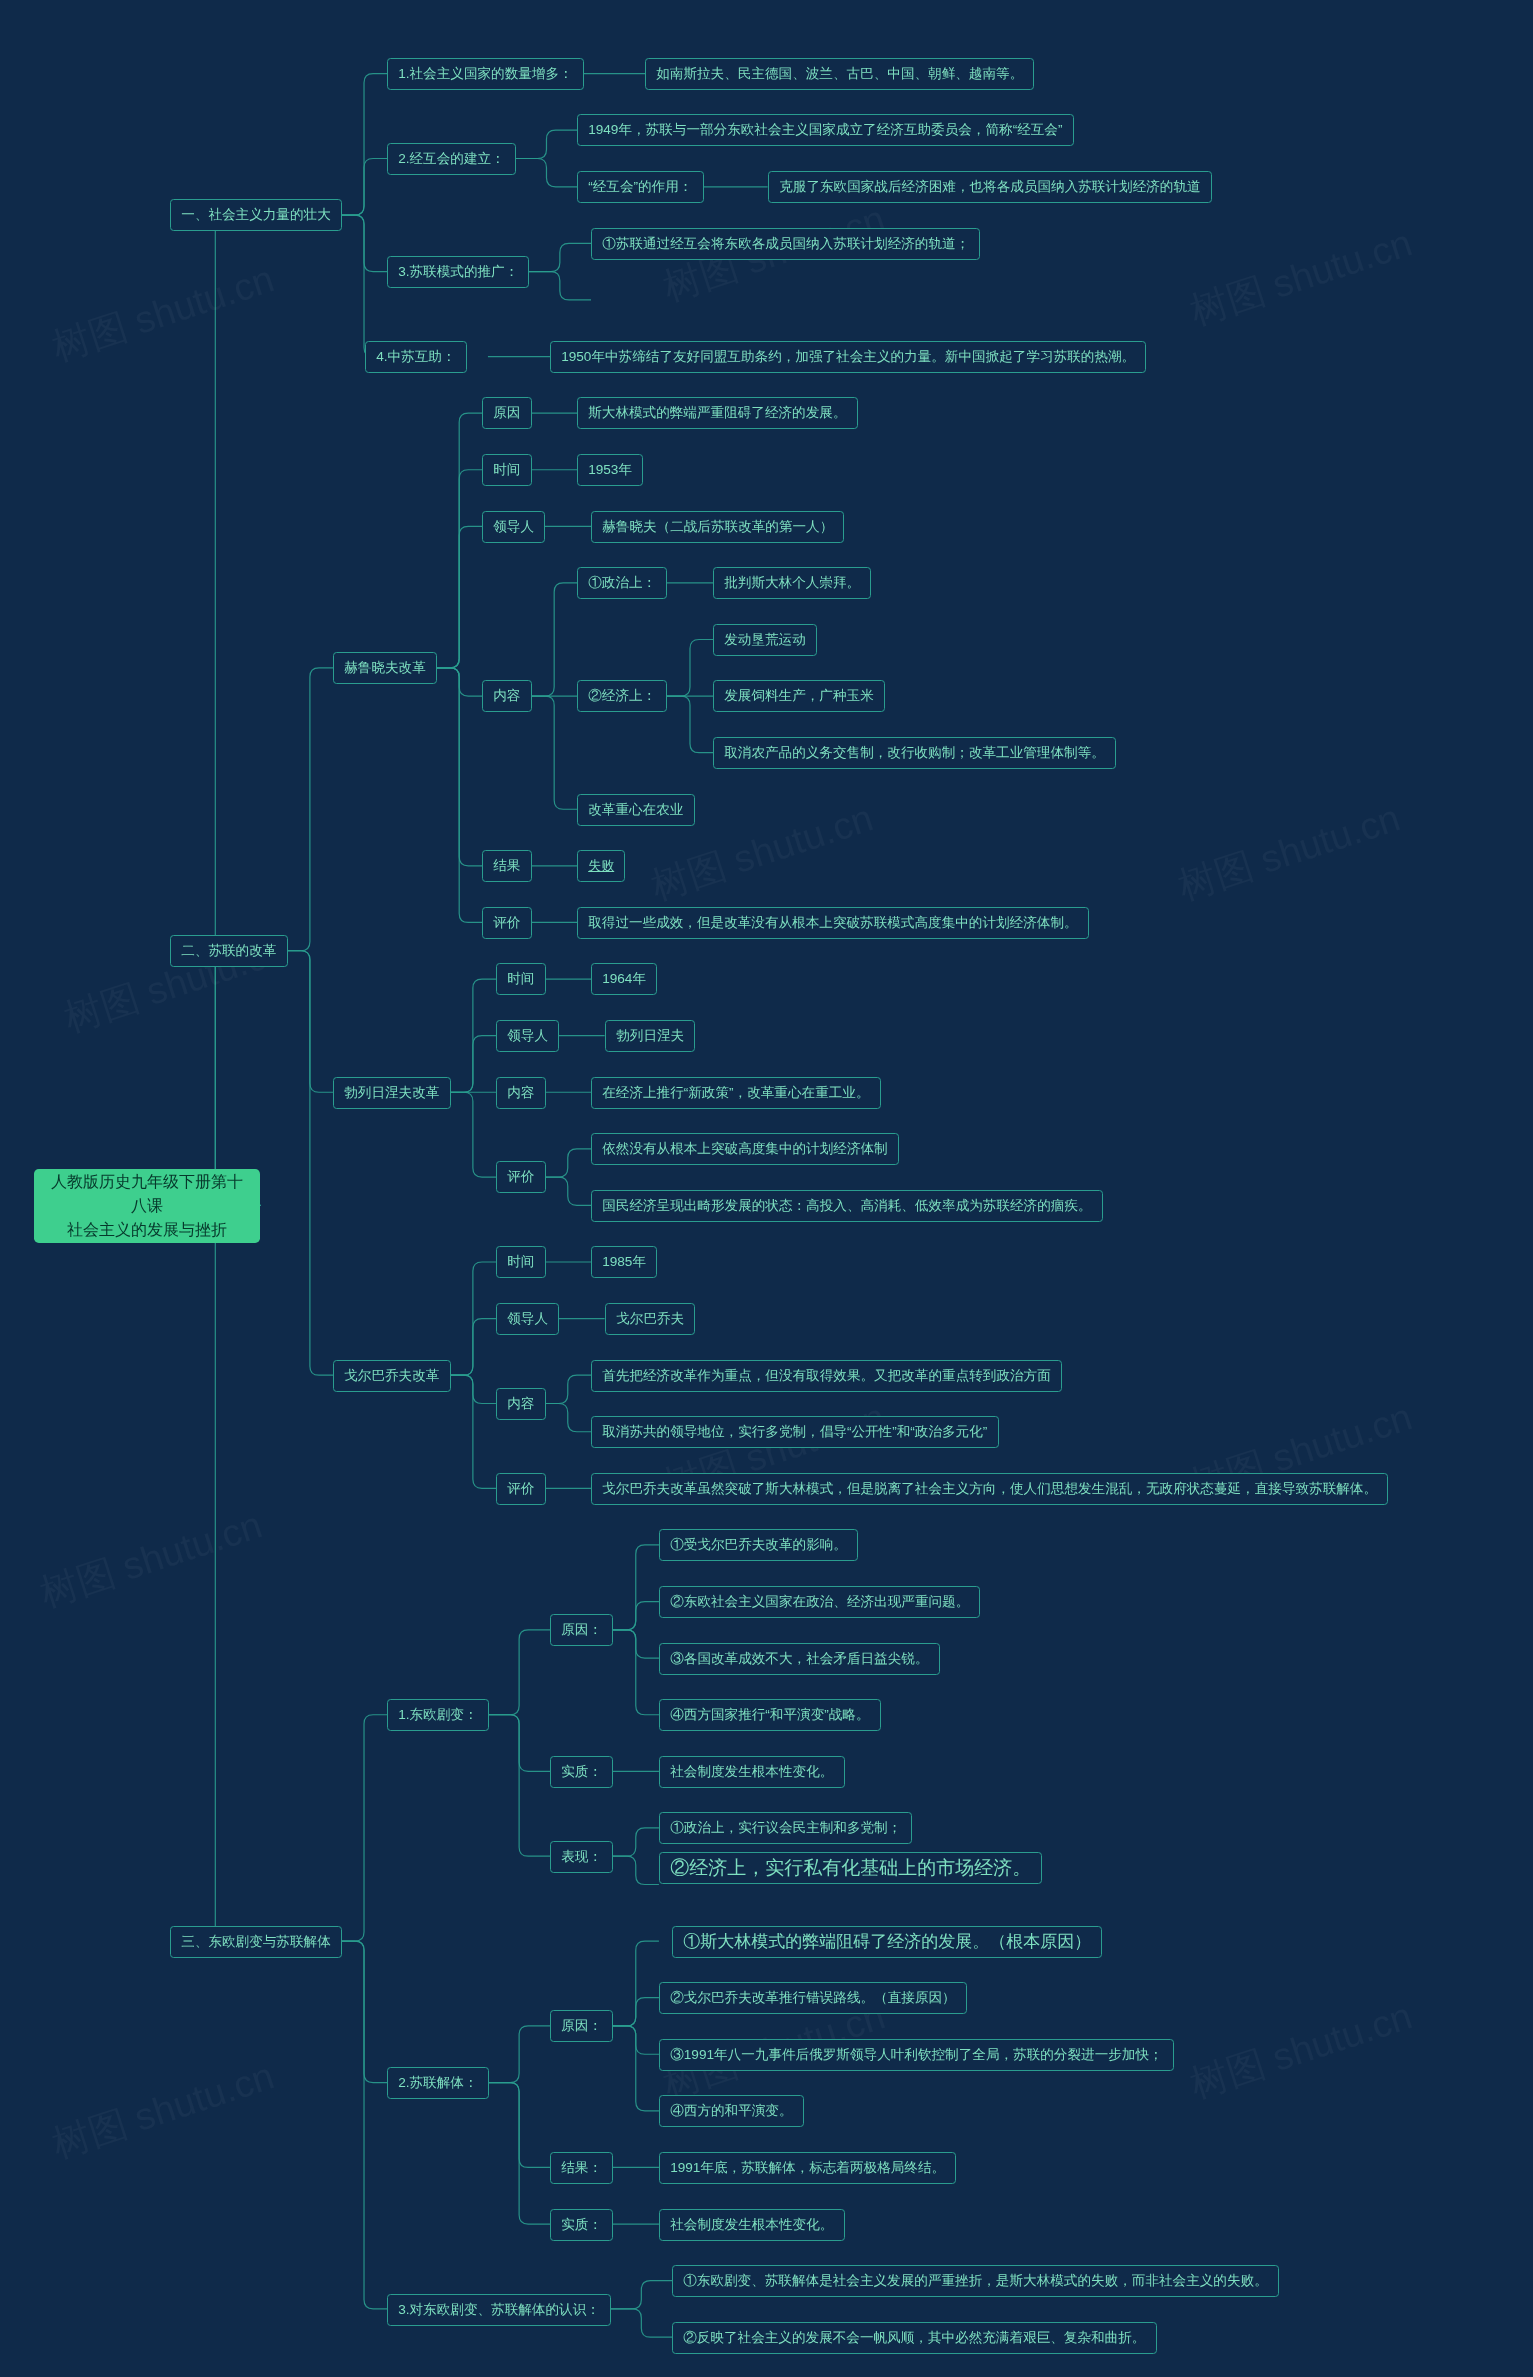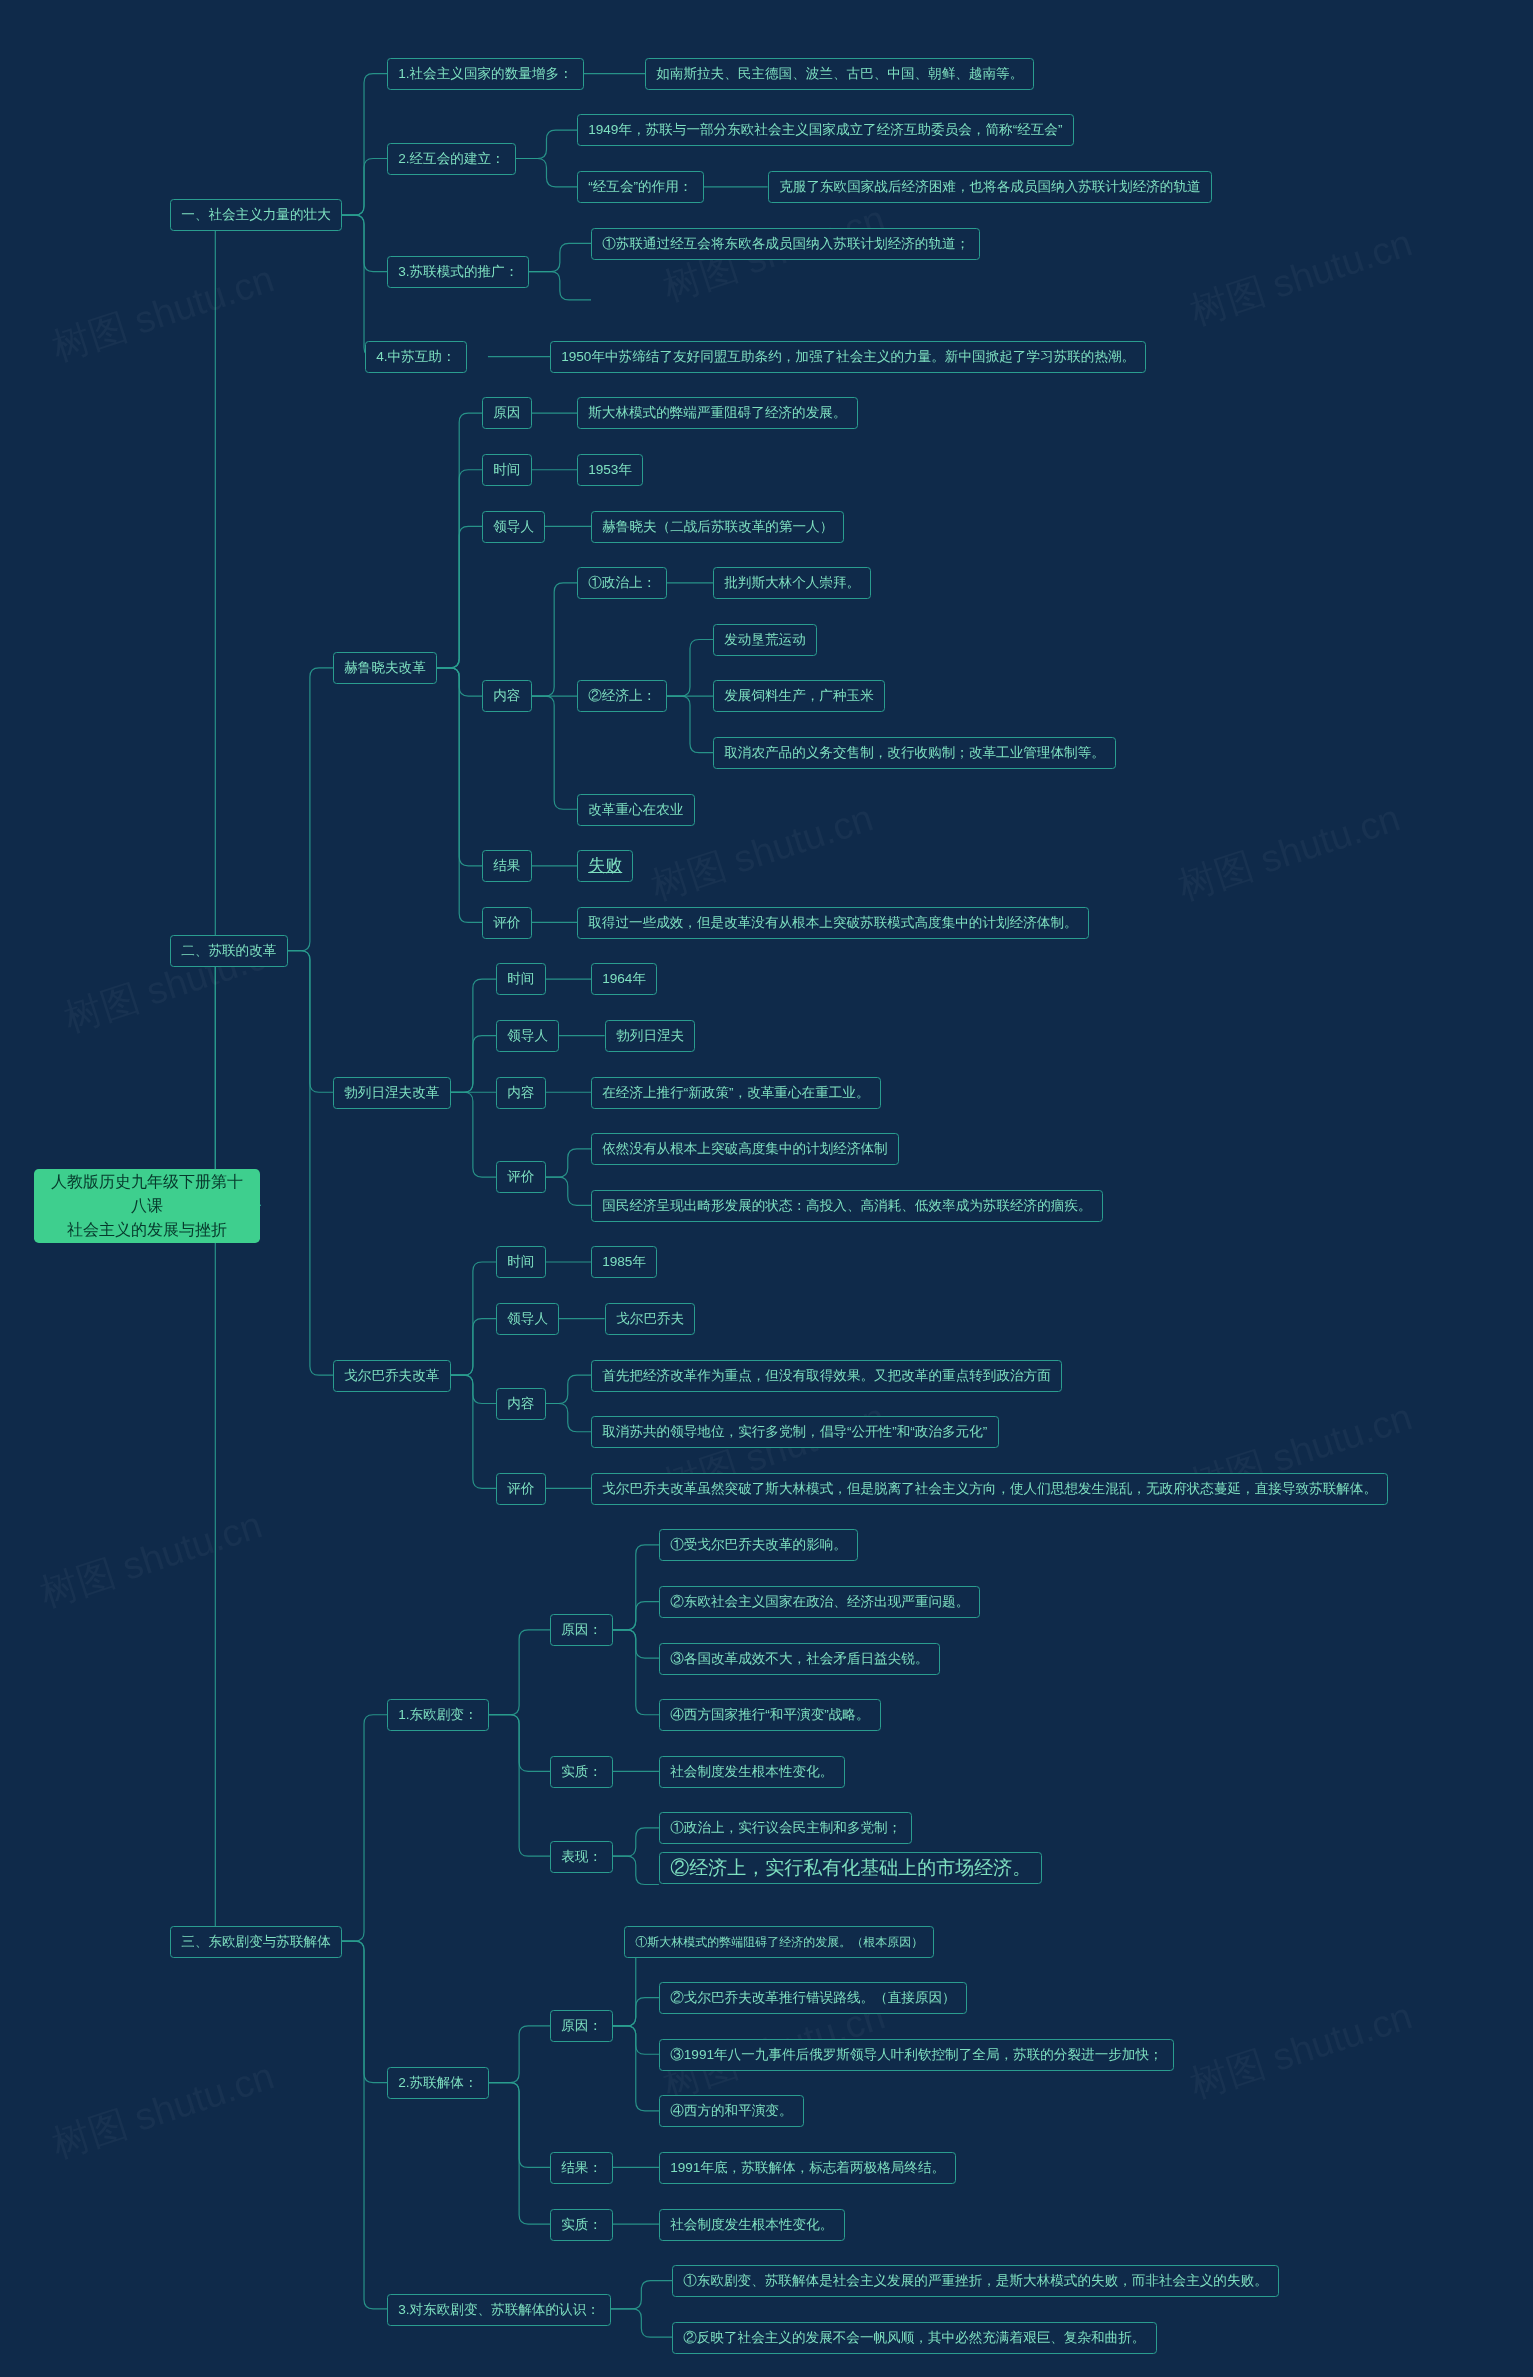--- a/index.html
+++ b/index.html
@@ -185,21 +185,21 @@
     <div class="node" style="left: 591px; top: 511px; height: 32px; font-size: 13.6px; padding: 5.7px 10.2px;">赫鲁晓夫（二战后苏联改革的第一人）</div>
     <div class="node" style="left: 482px; top: 680px; height: 32px; font-size: 13.6px; padding: 5.7px 10.2px;">内容</div>
     <div class="node" style="left: 577px; top: 567px; height: 32px; font-size: 13.6px; padding: 5.7px 10.2px;">①政治上：</div>
     <div class="node" style="left: 713px; top: 567px; height: 32px; font-size: 13.6px; padding: 5.7px 10.2px;">批判斯大林个人崇拜。</div>
     <div class="node" style="left: 577px; top: 680px; height: 32px; font-size: 13.6px; padding: 5.7px 10.2px;">②经济上：</div>
     <div class="node" style="left: 713px; top: 624px; height: 32px; font-size: 13.6px; padding: 5.7px 10.2px;">发动垦荒运动</div>
     <div class="node" style="left: 713px; top: 680px; height: 32px; font-size: 13.6px; padding: 5.7px 10.2px;">发展饲料生产，广种玉米</div>
     <div class="node" style="left: 713px; top: 737px; height: 32px; font-size: 13.6px; padding: 5.7px 10.2px;">取消农产品的义务交售制，改行收购制；改革工业管理体制等。</div>
     <div class="node" style="left: 577px; top: 794px; height: 32px; font-size: 13.6px; padding: 5.7px 10.2px;">改革重心在农业</div>
     <div class="node" style="left: 482px; top: 850px; height: 32px; font-size: 13.6px; padding: 5.7px 10.2px;">结果</div>
-    <div class="node" style="left: 577px; top: 850px; height: 32px; font-size: 17px; padding: 5.7px 10.2px; text-decoration: underline;">失败</div>
+    <div class="node" style="left: 577px; top: 850px; height: 32px; font-size: 13px; padding: 5.7px 10.2px; text-decoration: underline;">失败</div>
     <div class="node" style="left: 482px; top: 907px; height: 32px; font-size: 13.6px; padding: 5.7px 10.2px;">评价</div>
     <div class="node" style="left: 577px; top: 907px; height: 32px; font-size: 13.6px; padding: 5.7px 10.2px;">取得过一些成效，但是改革没有从根本上突破苏联模式高度集中的计划经济体制。</div>
     <div class="node" style="left: 333px; top: 1077px; height: 32px; font-size: 13.6px; padding: 5.7px 10.2px;">勃列日涅夫改革</div>
     <div class="node" style="left: 496px; top: 963px; height: 32px; font-size: 13.6px; padding: 5.7px 10.2px;">时间</div>
     <div class="node" style="left: 591px; top: 963px; height: 32px; font-size: 13.6px; padding: 5.7px 10.2px;">1964年</div>
     <div class="node" style="left: 496px; top: 1020px; height: 32px; font-size: 13.6px; padding: 5.7px 10.2px;">领导人</div>
     <div class="node" style="left: 605px; top: 1020px; height: 32px; font-size: 13.6px; padding: 5.7px 10.2px;">勃列日涅夫</div>
     <div class="node" style="left: 496px; top: 1077px; height: 32px; font-size: 13.6px; padding: 5.7px 10.2px;">内容</div>
     <div class="node" style="left: 591px; top: 1077px; height: 32px; font-size: 13.6px; padding: 5.7px 10.2px;">在经济上推行“新政策”，改革重心在重工业。</div>
     <div class="node" style="left: 496px; top: 1161px; height: 32px; font-size: 13.6px; padding: 5.7px 10.2px;">评价</div>
@@ -222,21 +222,21 @@
     <div class="node" style="left: 659px; top: 1586px; height: 32px; font-size: 13.6px; padding: 5.7px 10.2px;">②东欧社会主义国家在政治、经济出现严重问题。</div>
     <div class="node" style="left: 659px; top: 1643px; height: 32px; font-size: 13.6px; padding: 5.7px 10.2px;">③各国改革成效不大，社会矛盾日益尖锐。</div>
     <div class="node" style="left: 659px; top: 1699px; height: 32px; font-size: 13.6px; padding: 5.7px 10.2px;">④西方国家推行“和平演变”战略。</div>
     <div class="node" style="left: 550px; top: 1756px; height: 32px; font-size: 13.6px; padding: 5.7px 10.2px;">实质：</div>
     <div class="node" style="left: 659px; top: 1756px; height: 32px; font-size: 13.6px; padding: 5.7px 10.2px;">社会制度发生根本性变化。</div>
     <div class="node" style="left: 550px; top: 1841px; height: 32px; font-size: 13.6px; padding: 5.7px 10.2px;">表现：</div>
     <div class="node" style="left: 659px; top: 1812px; height: 32px; font-size: 13.6px; padding: 5.7px 10.2px;">①政治上，实行议会民主制和多党制；</div>
     <div class="node" style="left: 659px; top: 1852px; height: 32px; font-size: 19px; padding: 5.7px 10.2px;">②经济上，实行私有化基础上的市场经济。</div>
     <div class="node" style="left: 387px; top: 2067px; height: 32px; font-size: 13.6px; padding: 5.7px 10.2px;">2.苏联解体：</div>
     <div class="node" style="left: 550px; top: 2010px; height: 32px; font-size: 13.6px; padding: 5.7px 10.2px;">原因：</div>
-    <div class="node" style="left: 624px; top: 1926px; height: 32px; font-size: 12px; padding: 5.7px 10.2px;">①斯大林模式的弊端阻碍了经济的发展。（根本原因）</div>
+    <div class="node" style="left: 672px; top: 1926px; height: 32px; font-size: 17px; padding: 5.7px 10.2px;">①斯大林模式的弊端阻碍了经济的发展。（根本原因）</div>
     <div class="node" style="left: 659px; top: 1982px; height: 32px; font-size: 13.6px; padding: 5.7px 10.2px;">②戈尔巴乔夫改革推行错误路线。（直接原因）</div>
     <div class="node" style="left: 659px; top: 2039px; height: 32px; font-size: 13.6px; padding: 5.7px 10.2px;">③1991年八一九事件后俄罗斯领导人叶利钦控制了全局，苏联的分裂进一步加快；</div>
     <div class="node" style="left: 659px; top: 2095px; height: 32px; font-size: 13.6px; padding: 5.7px 10.2px;">④西方的和平演变。</div>
     <div class="node" style="left: 550px; top: 2152px; height: 32px; font-size: 13.6px; padding: 5.7px 10.2px;">结果：</div>
     <div class="node" style="left: 659px; top: 2152px; height: 32px; font-size: 13.6px; padding: 5.7px 10.2px;">1991年底，苏联解体，标志着两极格局终结。</div>
     <div class="node" style="left: 550px; top: 2209px; height: 32px; font-size: 13.6px; padding: 5.7px 10.2px;">实质：</div>
     <div class="node" style="left: 659px; top: 2209px; height: 32px; font-size: 13.6px; padding: 5.7px 10.2px;">社会制度发生根本性变化。</div>
     <div class="node" style="left: 387px; top: 2294px; height: 32px; font-size: 13.6px; padding: 5.7px 10.2px;">3.对东欧剧变、苏联解体的认识：</div>
     <div class="node" style="left: 672px; top: 2265px; height: 32px; font-size: 13.6px; padding: 5.7px 10.2px;">①东欧剧变、苏联解体是社会主义发展的严重挫折，是斯大林模式的失败，而非社会主义的失败。</div>
     <div class="node" style="left: 672px; top: 2322px; height: 32px; font-size: 13.6px; padding: 5.7px 10.2px;">②反映了社会主义的发展不会一帆风顺，其中必然充满着艰巨、复杂和曲折。</div>

